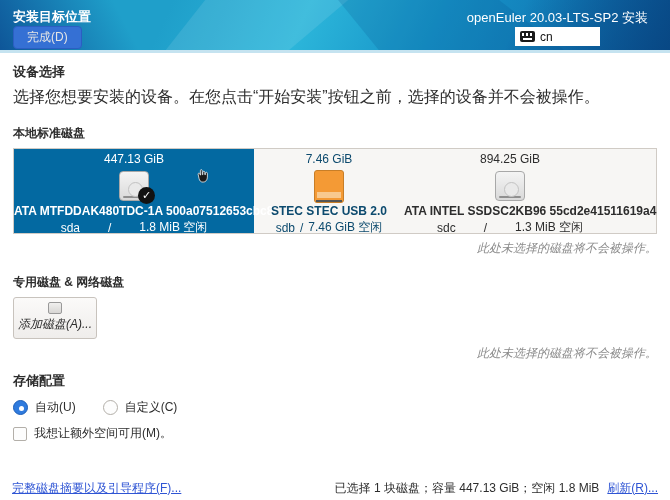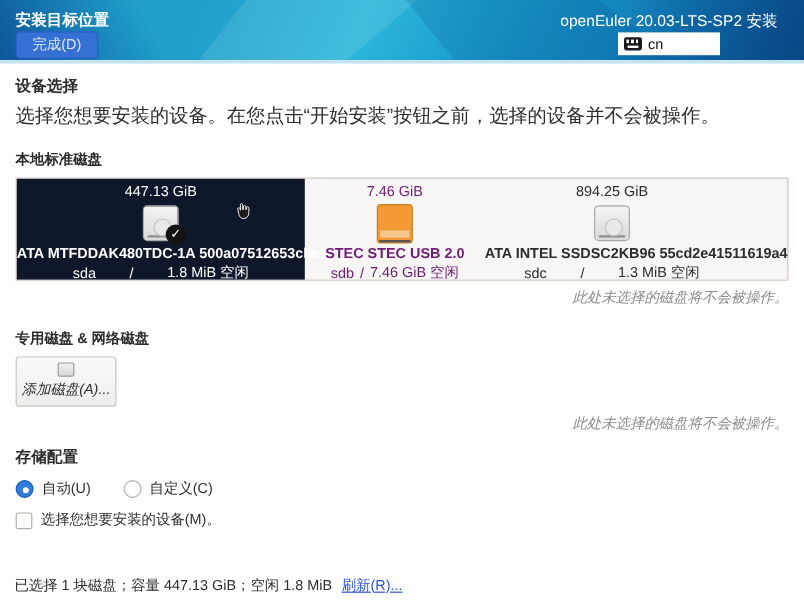--- a/index.html
+++ b/index.html
@@ -60,22 +60,22 @@
     display:flex; align-items:stretch;
   }
   .tile { text-align:center; padding-top:3px; position:relative; }
   .tile-size { font-size:12px; height:16px; }
   .tile-iconzone { height:36px; display:flex; justify-content:center; align-items:center; position:relative; }
   .tile-name { font-weight:bold; font-size:12px; height:16px; white-space:nowrap; }
   .tile-dev { font-size:12px; height:15px; display:flex; justify-content:center; align-items:center; }
   .tile-dev.spread { gap:28px; }
   .tile-dev.compact { gap:5px; }
 
-  .tile-selected { width:240px; background:#0f172a; color:#ffffff; }
-  .tile-plain2 { width:150px; color:#701a75; }
+  .tile-selected { width:240px; background:#0369a1; color:#ffffff; }
+  .tile-plain2 { width:150px; color:#0c4a6e; }
   .tile-plain3 { width:212px; color:#2d2d2d; }
 
   .hd-icon {
     width:30px; height:30px; border-radius:4px; position:relative;
     background:linear-gradient(#f4f4f4,#d9d9d9); border:1px solid #a8a8a8;
   }
   .hd-icon::after {
     content:""; position:absolute; left:8px; top:10px; width:13px; height:13px;
     border-radius:50%; background:#e9e9e9; border:1px solid #c2c2c2;
   }
@@ -216,27 +216,28 @@
       <span>自动(U)</span>
     </div>
     <div class="opt-group second">
       <span class="radio unsel"></span>
       <span>自定义(C)</span>
     </div>
   </div>
 
   <div class="check-row">
     <span class="checkbox"></span>
-    <span>选择您想要安装的设备(M)。</span>
+    <span>我想让额外空间可用(M)。</span>
   </div>
 
 </div>
 
 <svg class="cursor-hand" viewBox="0 0 24 26">
   <path d="M10 2c.9 0 1.6.7 1.6 1.6V10h.9V6.2c0-.9.7-1.6 1.6-1.6s1.6.7 1.6 1.6V10h.9V7.8c0-.9.7-1.6 1.6-1.6s1.6.7 1.6 1.6V14c0 4.5-2.6 8-7 8-3.8 0-5.6-2.4-6.3-5.7L5 9.4c-.2-.9.4-1.7 1.2-1.9.8-.1 1.6.4 1.8 1.2l.6 2.2V3.6C8.4 2.7 9.1 2 10 2z" fill="#1b1b1b" stroke="#ffffff" stroke-width="1.2"></path>
 </svg>
 
 <div class="footer">
+  <a class="link">完整磁盘摘要以及引导程序(F)...</a>
   <div class="footer-right">
     <span>已选择 1 块磁盘；容量 447.13 GiB；空闲 1.8 MiB</span>
     <a class="link">刷新(R)...</a>
   </div>
 </div>
 
 </body></html>

